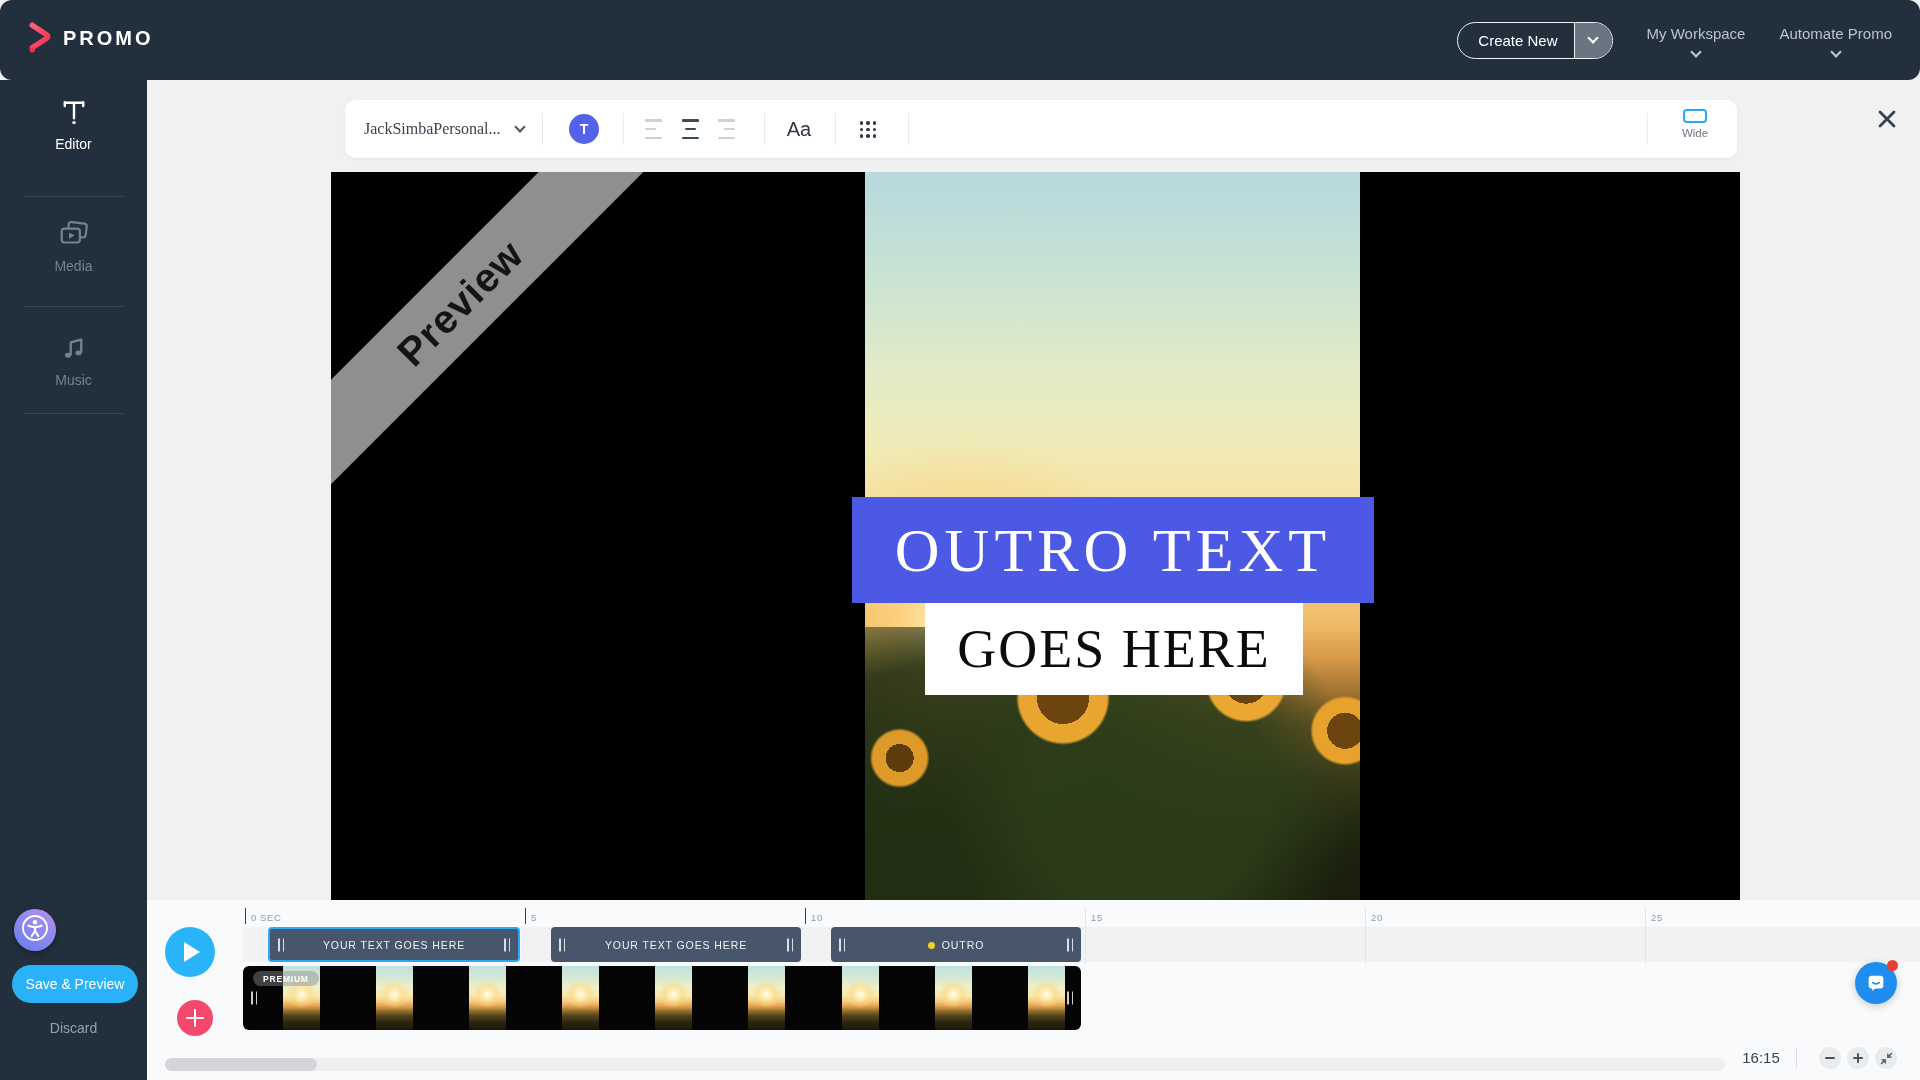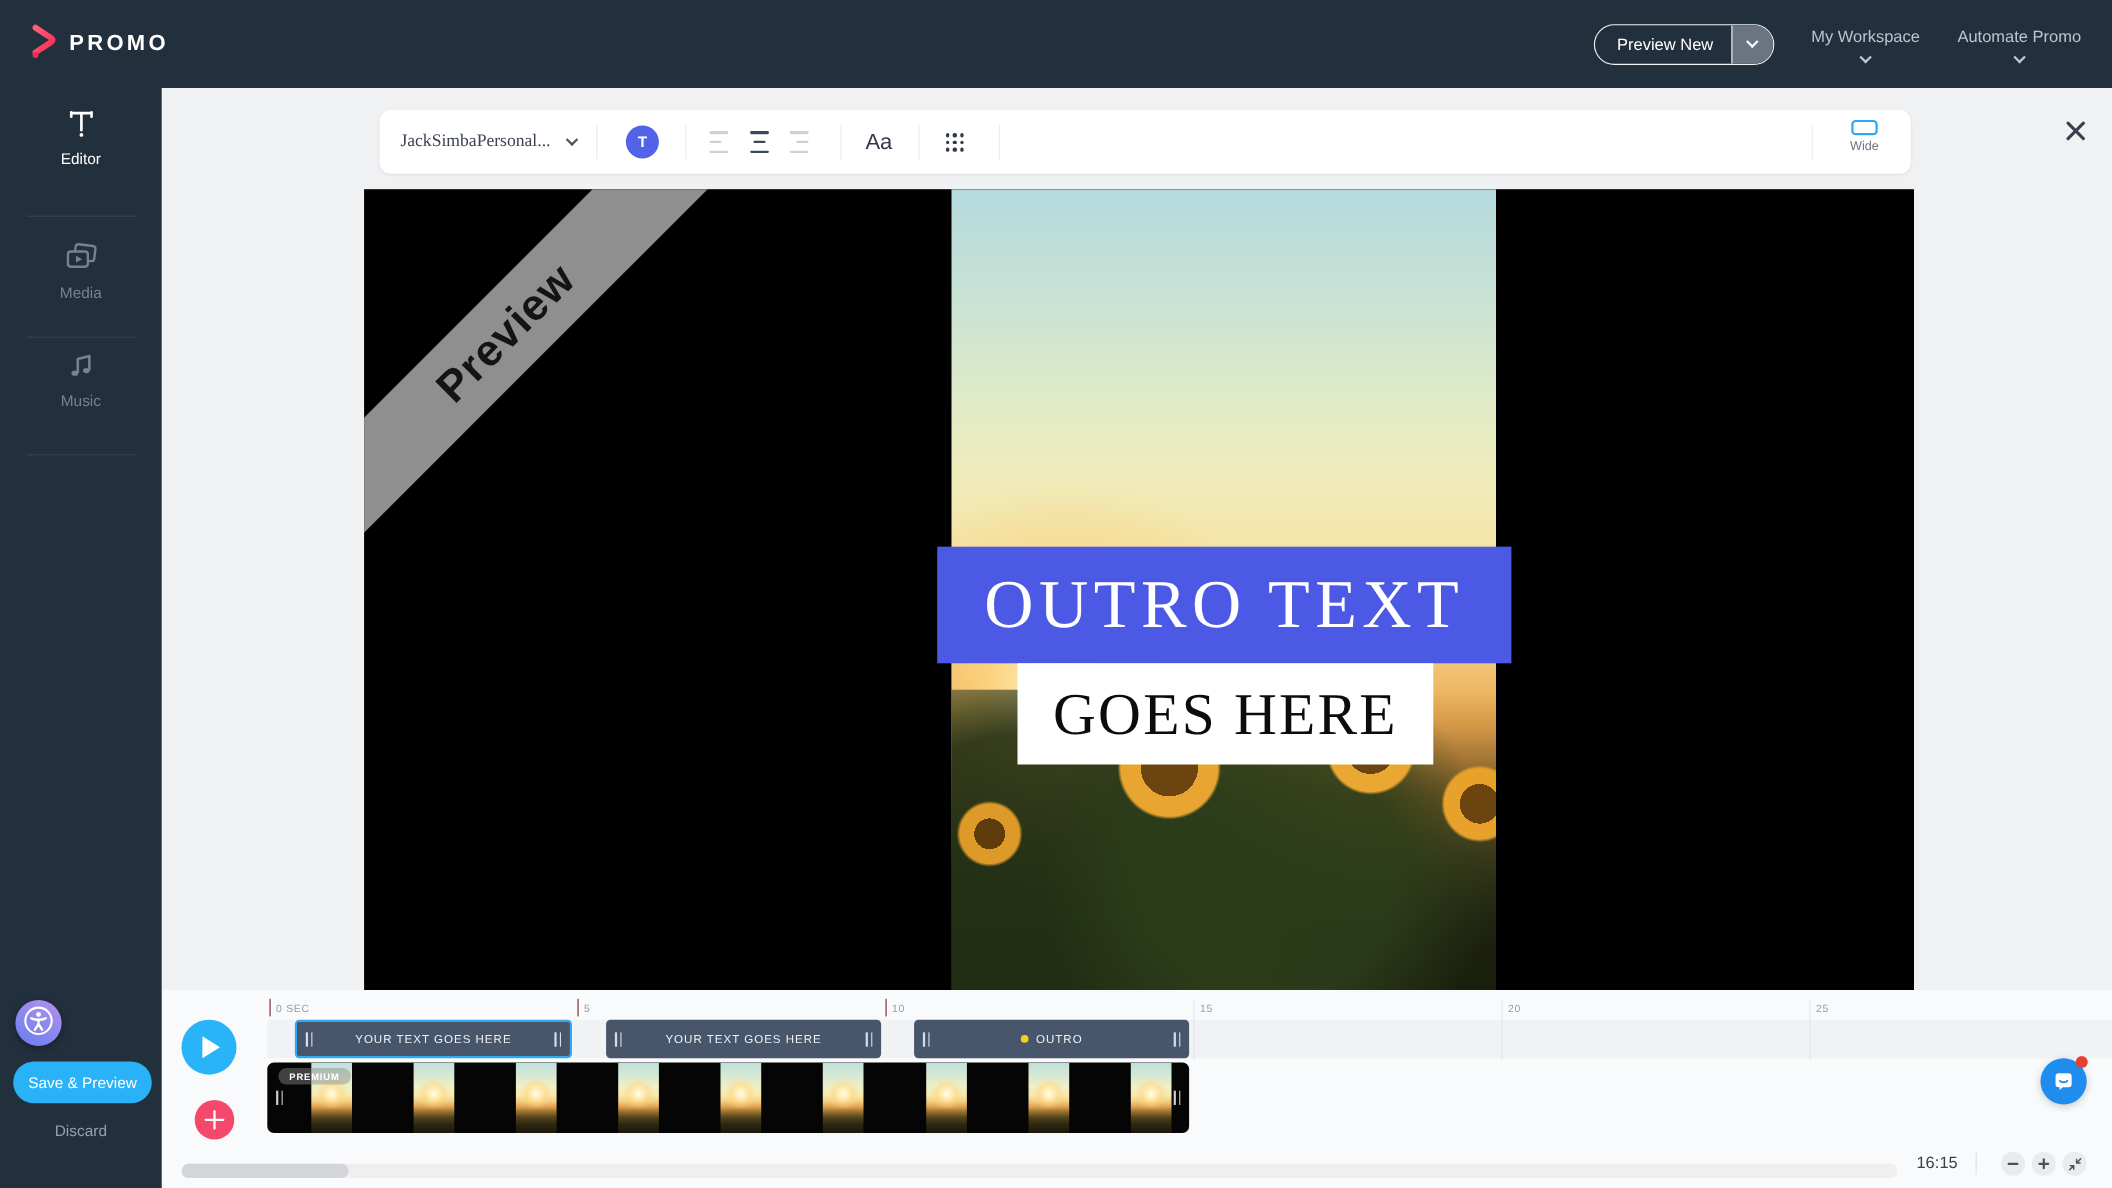--- a/index.html
+++ b/index.html
@@ -1,21 +1,21 @@
 <!DOCTYPE html>
 <html><head>
 <meta charset="utf-8">
 <style>
   * { margin:0; padding:0; box-sizing:border-box; }
   html,body { width:1920px; height:1080px; background:#f0f1f3; }
   body { font-family:"Liberation Sans", sans-serif; }
   .app { position:relative; width:1920px; height:1080px; overflow:hidden; background:#f0f1f3; }
 
   
-  .topbar { position:absolute; left:0; top:0; width:1920px; height:80px; background:#222f3d; z-index:20; }
+  .topbar { position:absolute; left:0; top:0; width:1920px; height:80px; background:#222f3d; z-index:20;border-radius:12px; }
   .logo { position:absolute; left:26px; top:20px; display:flex; align-items:center; gap:10px; }
   .logo-text { color:#fff; font-size:20px; font-weight:700; letter-spacing:3px; }
   .top-right { position:absolute; right:28px; top:0; height:80px; display:flex; align-items:center; gap:34px; }
   .create-new { display:flex; align-items:stretch; height:37px; border:1.5px solid #f2f4f6; border-radius:19px; overflow:hidden; cursor:pointer; }
   .cn-main { display:flex; align-items:center; padding:0 16px 0 20px; color:#fff; font-size:15px; }
   .cn-drop { display:flex; align-items:center; justify-content:center; width:38px; background:#6b7582; border-left:1.5px solid #f2f4f6; }
   .chev { width:8px; height:8px; border-right:2px solid #c3cad2; border-bottom:2px solid #c3cad2; transform:rotate(45deg); margin-top:-4px; }
   .chev.white { border-color:#fff; }
   .top-menu { display:flex; align-items:center; gap:10px; color:#bcc4cd; font-size:15px; cursor:pointer;flex-direction:column; }
 
@@ -149,21 +149,21 @@
           </linearGradient>
             </defs>
           <path d="M6 5 L20 14.2 Q22.3 15.9 20 17.6 L6 26.8" fill="none" stroke="url(#lg)" stroke-width="5.2" stroke-linejoin="round" stroke-linecap="round"></path>
           <circle cx="6" cy="29" r="2.6" fill="#f52d4f"></circle>
         </svg>
       </span>
       <span class="logo-text">PROMO</span>
     </div>
     <div class="top-right">
       <div class="create-new">
-        <span class="cn-main">Preview New</span>
+        <span class="cn-main">Create New</span>
         <span class="cn-drop">
           <i class="chev white"></i>
         </span>
       </div>
       <div class="top-menu">
         <span>My Workspace</span>
         <i class="chev"></i>
       </div>
       <div class="top-menu">
         <span>Automate Promo</span>
@@ -189,21 +189,21 @@
         <svg width="32" height="28" viewBox="0 0 30 26">
           <rect x="9.5" y="2.5" width="17" height="13" rx="2.5" transform="rotate(7 18 9)" fill="none" stroke="#76828f" stroke-width="2"></rect>
           <rect x="3.5" y="8" width="17" height="13" rx="2.5" fill="#222f3d" stroke="#76828f" stroke-width="2"></rect>
           <path d="M10.4 11.6 l5.2 2.9 -5.2 2.9 z" fill="#76828f"></path>
         </svg>
       </div>
       <span class="side-label">Media</span>
     </div>
     <div class="side-hr" style="top:226px;"></div>
 
-    <div class="side-item" style="top:234px;">
+    <div class="side-item" style="top:250px;">
       <div class="side-icon">
         <svg width="28" height="28" viewBox="0 0 24 24">
           <path d="M9.2 18 V7.2 l9-2.4 V16" fill="none" stroke="#76828f" stroke-width="2" stroke-linejoin="round"></path>
           <ellipse cx="6.9" cy="18.2" rx="2.6" ry="2.1" fill="#76828f"></ellipse>
           <ellipse cx="15.9" cy="16.2" rx="2.6" ry="2.1" fill="#76828f"></ellipse>
         </svg>
       </div>
       <span class="side-label">Music</span>
     </div>
     <div class="side-hr" style="top:333px;"></div>

